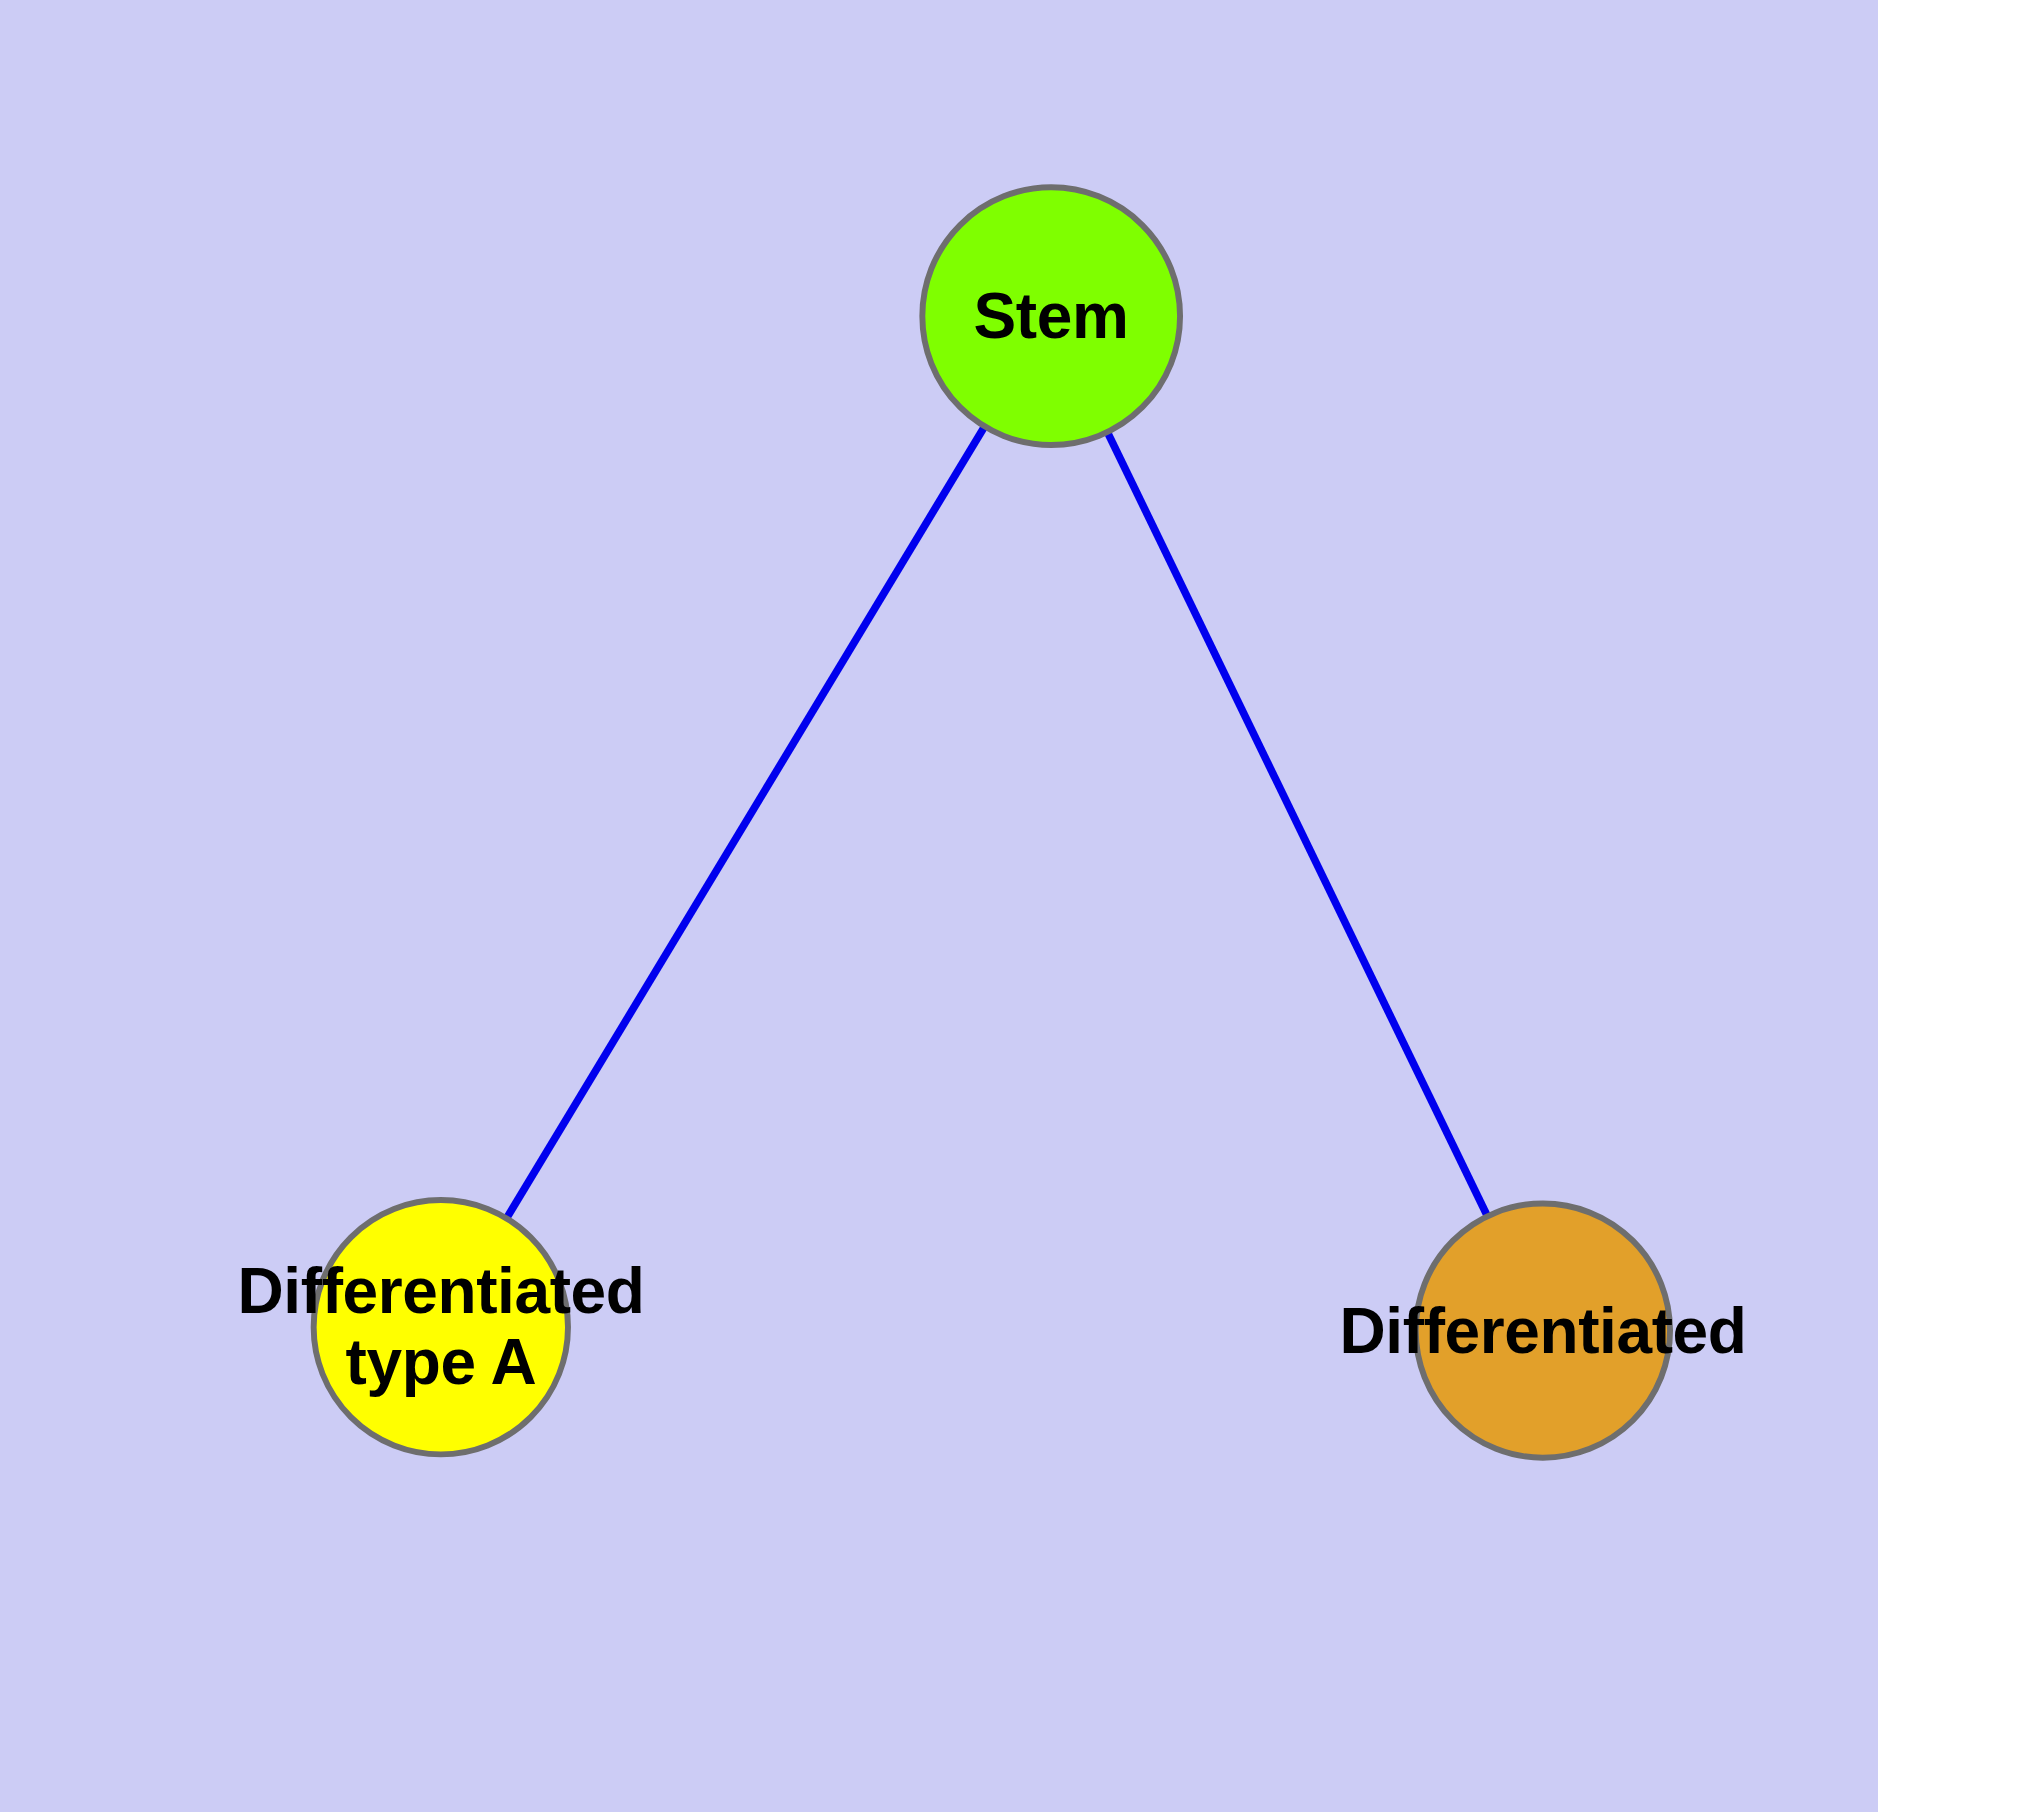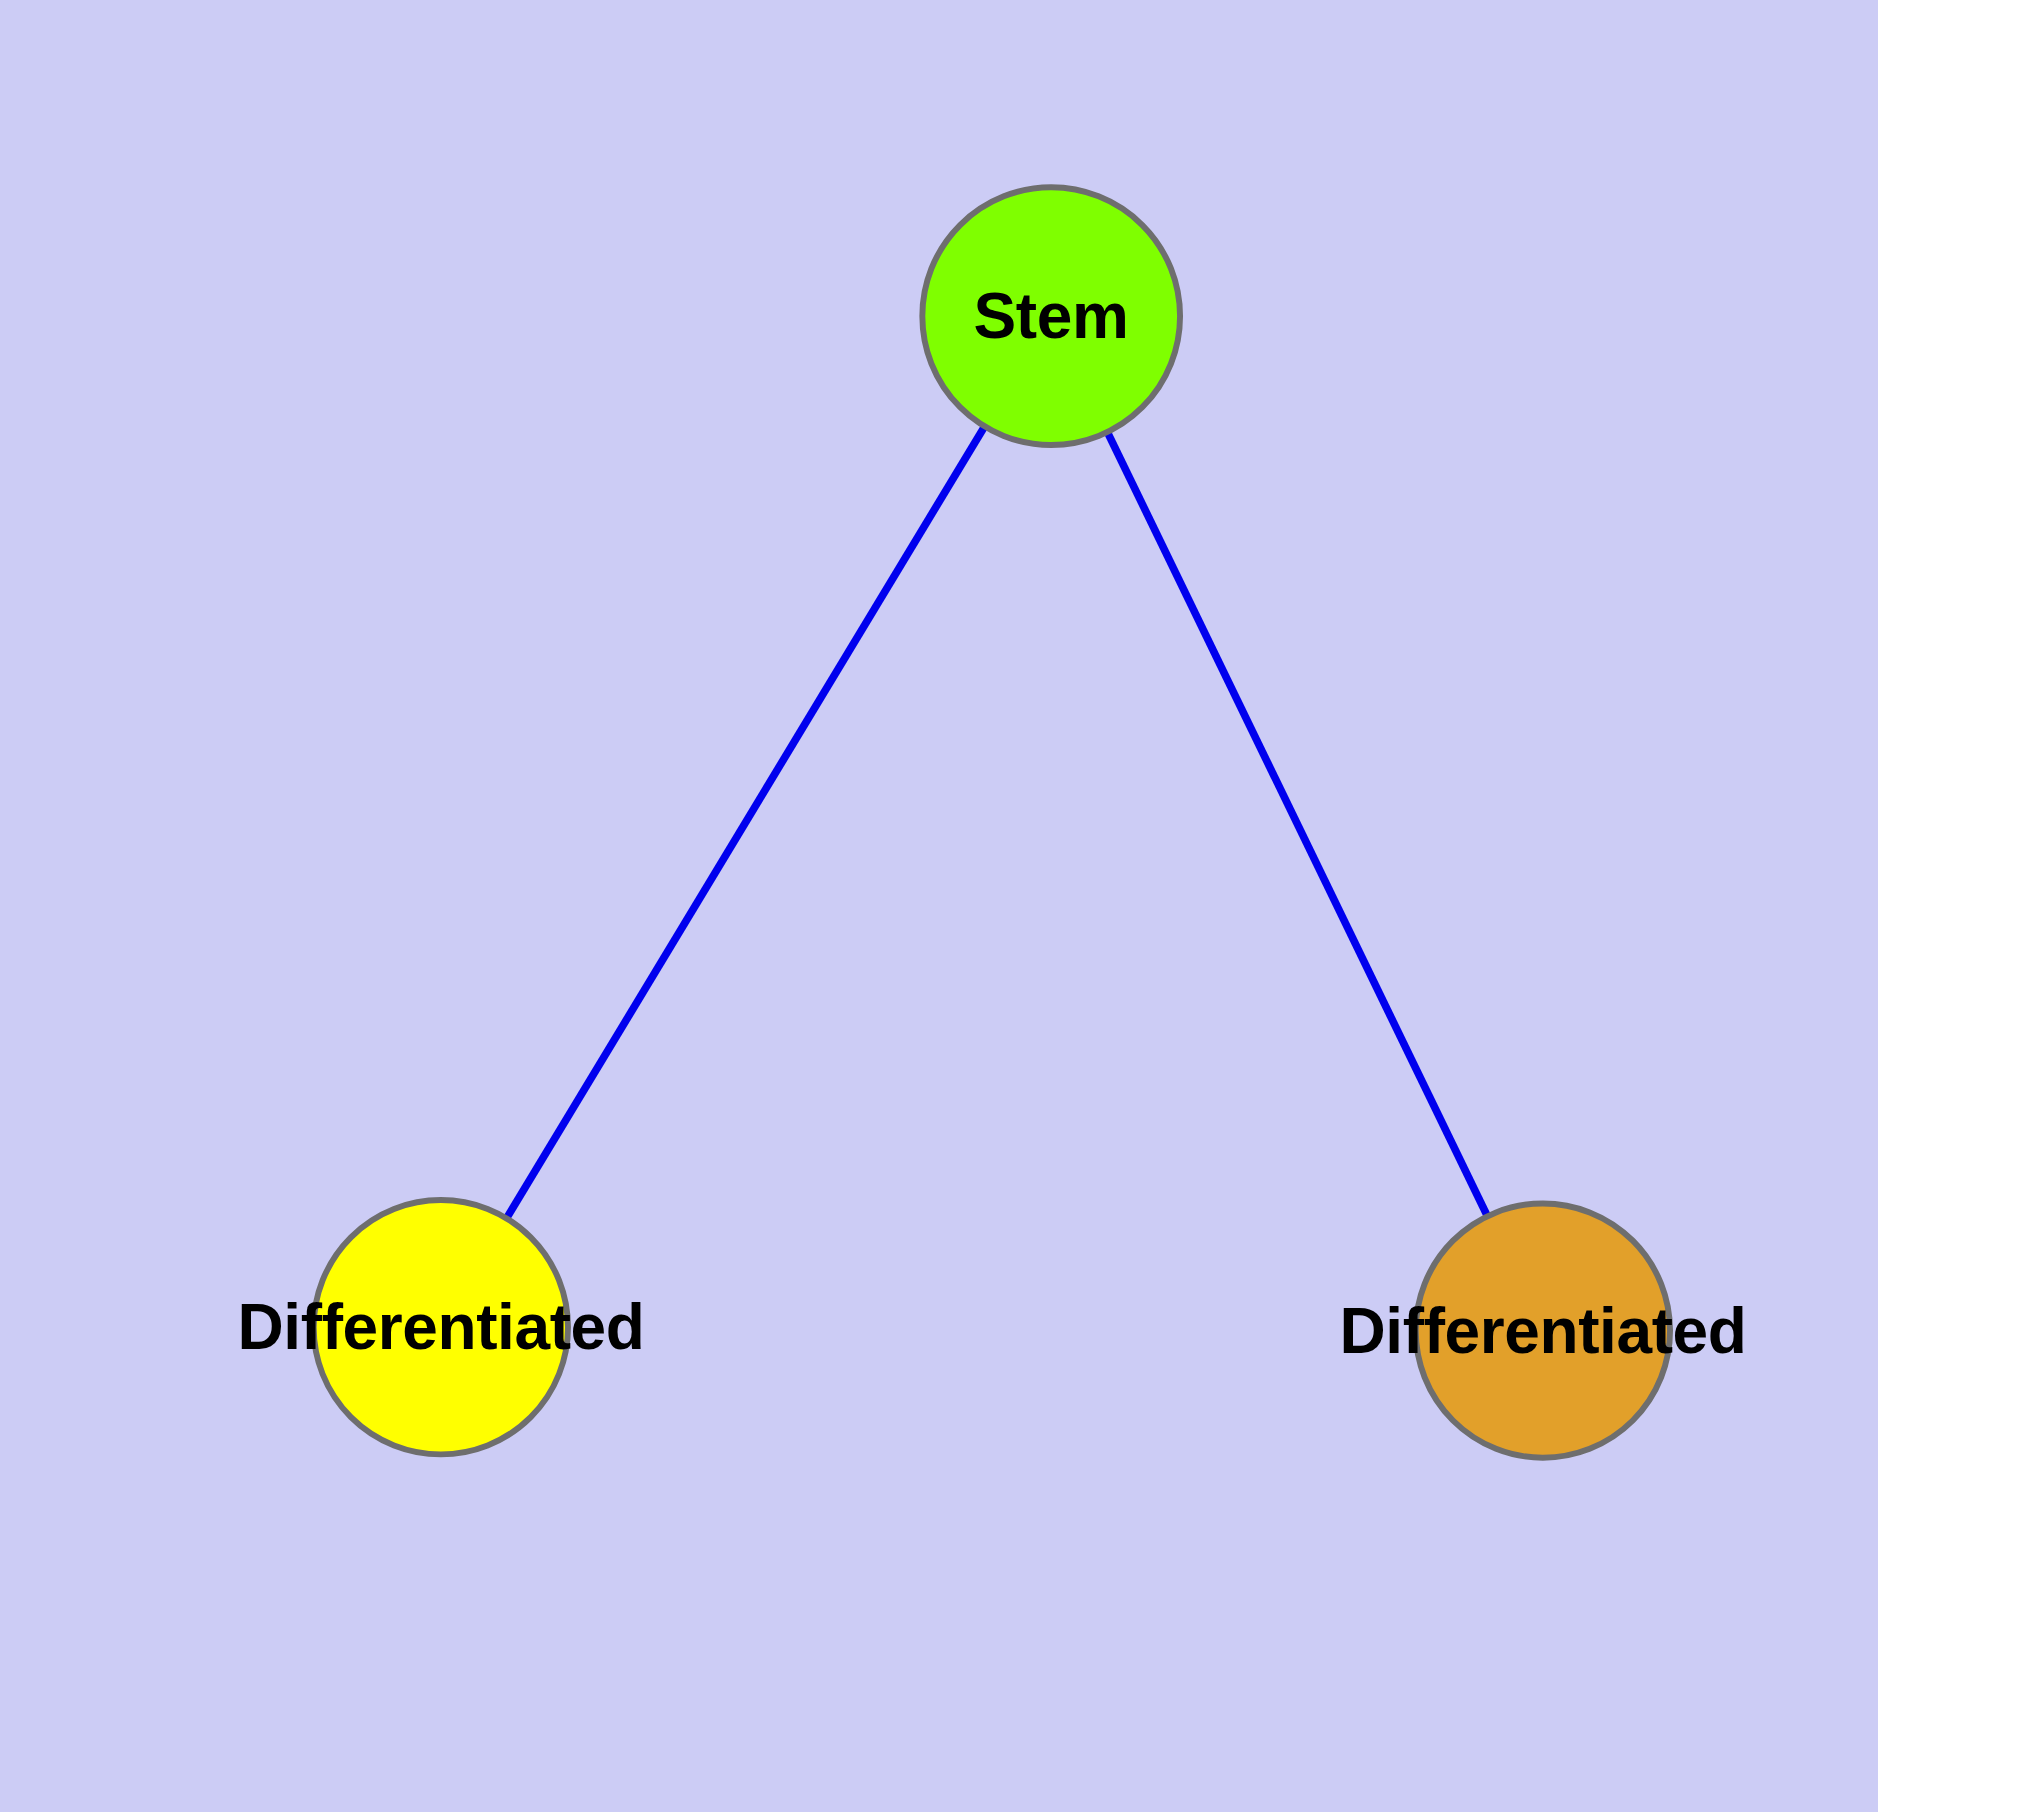--- a/index.html
+++ b/index.html
@@ -54,20 +54,21 @@
         <circle cx="1820" cy="1570" r="150" fill="#e2a02a" stroke="#6e6e6e" stroke-width="7"></circle>
       </g>
   </svg>
 
   <div id="label-layer">
       <div class="node-label" style="left: 1051px; top: 316px; font-size: 64px; color: rgb(0, 0, 0);">
         <div>Stem</div>
       </div>
       <div class="node-label" style="left: 441px; top: 1327px; font-size: 64px; color: rgb(0, 0, 0);">
         <div>Differentiated</div>
+        <div>type A</div>
       </div>
       <div class="node-label" style="left: 1543px; top: 1331px; font-size: 64px; color: rgb(0, 0, 0);">
         <div>Differentiated</div>
       </div>
     </div>
 
 </div>
 
 
 </body></html>

